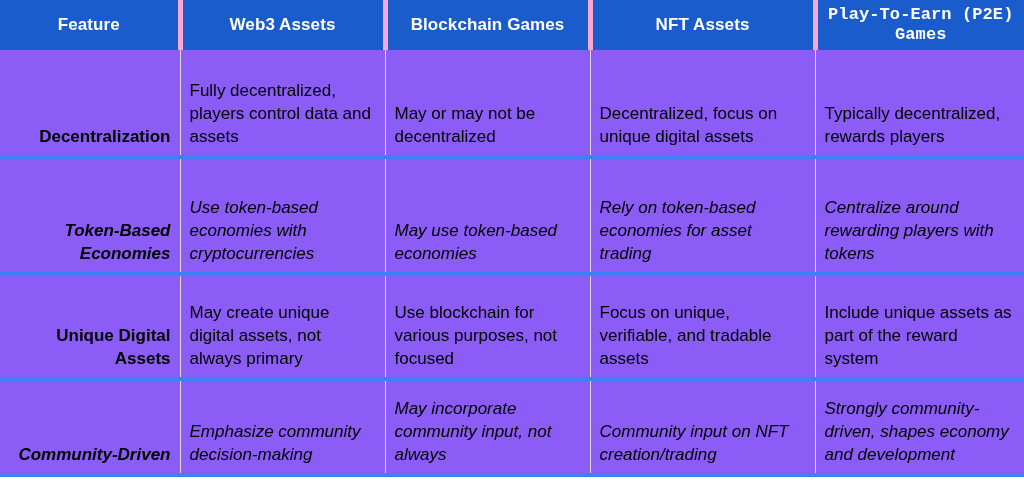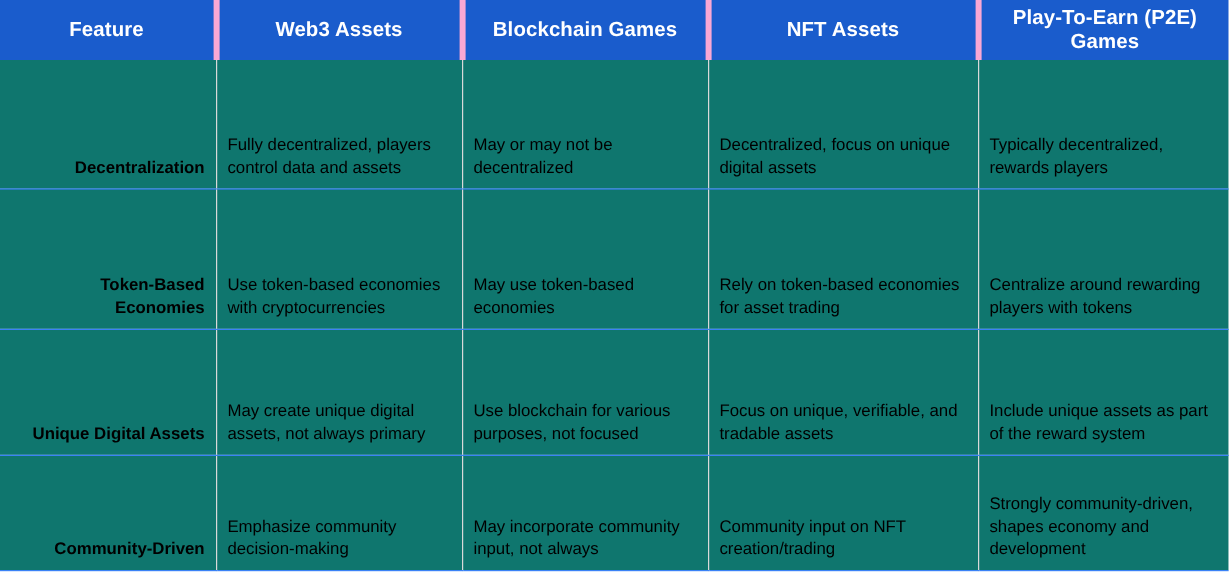--- a/index.html
+++ b/index.html
@@ -45,44 +45,44 @@
     font-size: 17px;
     font-weight: bold;
     text-align: center;
     vertical-align: middle;
     height: 50px;
     padding: 3px 8px;
     line-height: 1.18;
     border-right: 5px solid #f9a8d4;
     letter-spacing: 0.1px;
   }
-  thead th:last-child { border-right: none; }
+  thead th:last-child { border-right: none; font-family: Liberation Mono, monospace; }
 
   tbody td {
     border-right: 1px solid #d9d9d9;
-    border-bottom: 1px solid #3b82f6;
+    border-bottom: 4px solid #3b82f6;
     vertical-align: bottom;
     padding: 6px 9px 7px 9px;
-    font-size: 14px;
+    font-size: 17px;
     line-height: 1.36;
     color: #000000;
-    background: #0f766e;
+    background: #8b5cf6;
   }
   tbody td:last-child { border-right: 1px solid #d9d9d9; }
 
   tbody td.feature {
     font-weight: bold;
     text-align: right;
     border-right: 1px solid #d9d9d9;
   }
 
   tbody tr.r0 td { height: 107px; }
-  tbody tr.r1 td { height: 117px; }
+  tbody tr.r1 td { height: 117px; font-style: italic; }
   tbody tr.r2 td { height: 105px; }
-  tbody tr.r3 td { height: 96px; }
+  tbody tr.r3 td { height: 96px; font-style: italic; }
 </style>
 </head>
 <body>
 
 <div class="table-wrap">
   <table class="cmp">
     <colgroup>
       <col class="c0">
         <col class="c1">
         <col class="c2">

